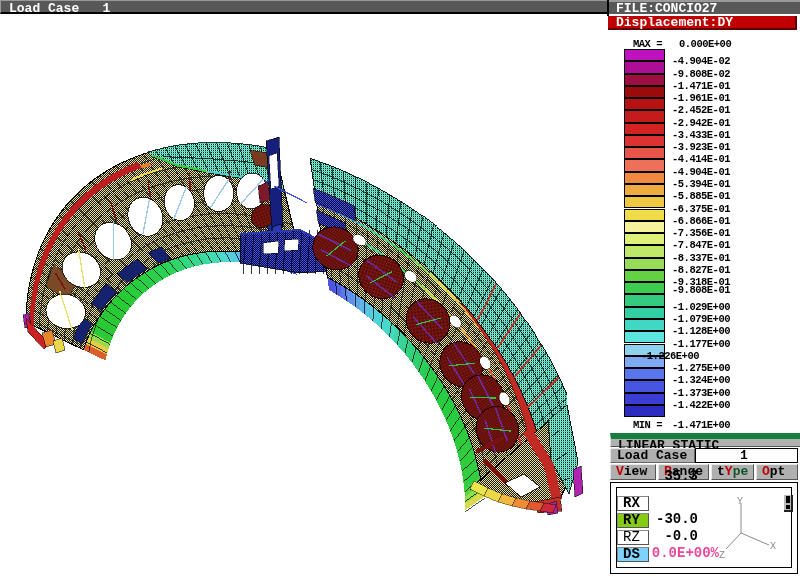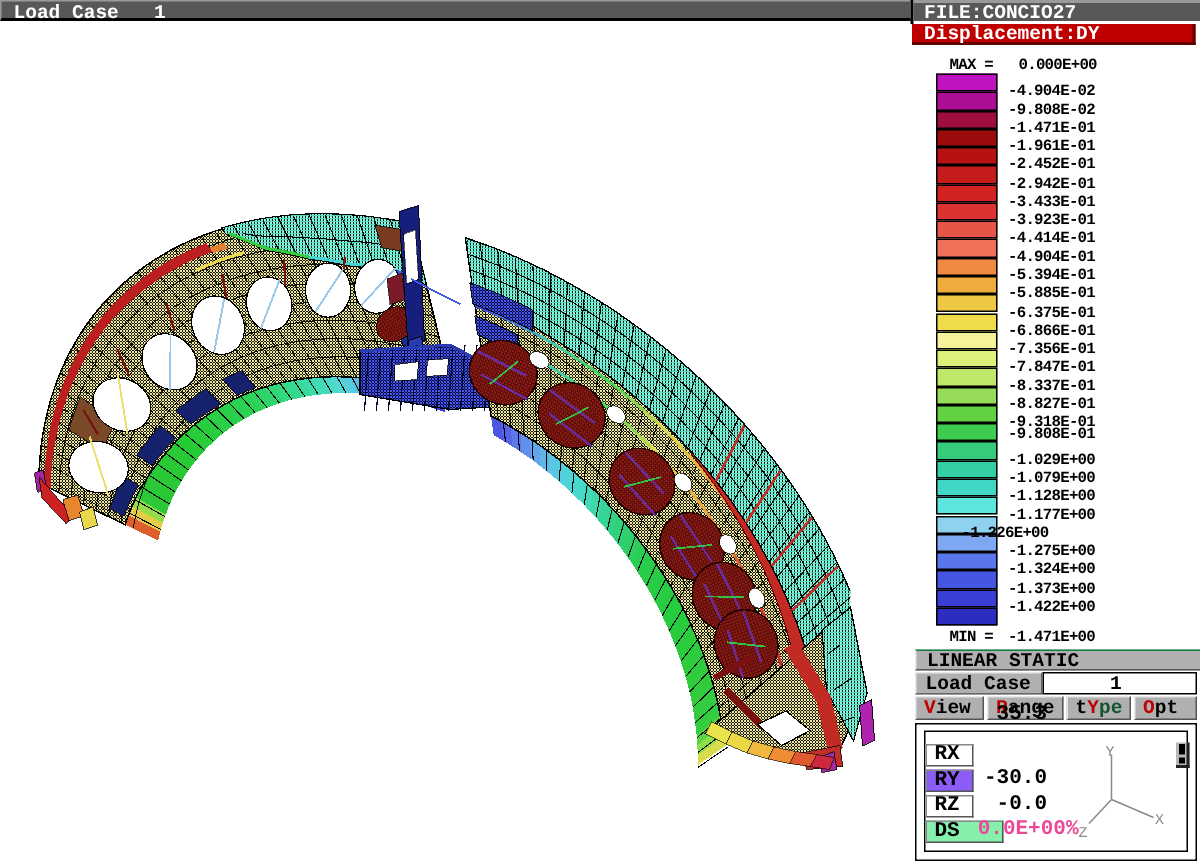--- a/index.html
+++ b/index.html
@@ -539,21 +539,21 @@
 <div class="mv" style="left:672px;top:325.2px;">-1.128E+00</div>
 <div class="mv" style="left:672px;top:337.5px;">-1.177E+00</div>
 <div class="mv" style="left:641px;top:349.8px;">-1.226E+00</div>
 <div class="mv" style="left:672px;top:362.0px;">-1.275E+00</div>
 <div class="mv" style="left:672px;top:374.3px;">-1.324E+00</div>
 <div class="mv" style="left:672px;top:386.6px;">-1.373E+00</div>
 <div class="mv" style="left:672px;top:398.8px;">-1.422E+00</div>
 <div class="mv" style="left:633px;top:419px;">MIN =</div>
 <div class="mv" style="left:672px;top:419px;">-1.471E+00</div>
 
-<div style="position:absolute;left:610px;top:433px;width:190px;height:14px;background:#b0b0b0;border-top:1px solid #15803d;border-left:1px solid #e8e8e8;border-bottom:1px solid #555;">
+<div style="position:absolute;left:610px;top:433px;width:190px;height:14px;background:#b0b0b0;border-top:6px solid #15803d;border-left:1px solid #e8e8e8;border-bottom:1px solid #555;">
   <span class="hdr" style="position:absolute;left:7px;top:-1px;color:#000;">LINEAR STATIC</span>
 </div>
 <div style="position:absolute;left:610px;top:448px;width:85px;height:15px;background:#b0b0b0;border:1px solid #666;border-top-color:#e8e8e8;border-left-color:#e8e8e8;">
   <span class="hdr" style="position:absolute;left:6px;top:-1px;color:#000;">Load Case</span>
 </div>
 <div style="position:absolute;left:695px;top:448px;width:103px;height:15px;background:#fff;border:1px solid #000;">
   <span class="hdr" style="position:absolute;left:44px;top:-1px;color:#000;">1</span>
 </div>
 <div style="position:absolute;left:610px;top:464px;width:46px;height:16px;background:#b0b0b0;border:1px solid #555;border-top-color:#e8e8e8;border-left-color:#e8e8e8;padding-left:17px;">
     <span class="hdr" style="position:absolute;left:5px;top:-1px;"><span style="color:#c00000">V</span><span style="color:#000">iew</span></span>
@@ -567,29 +567,29 @@
 <div style="position:absolute;left:756px;top:464px;width:42px;height:16px;background:#b0b0b0;border:1px solid #555;border-top-color:#e8e8e8;border-left-color:#e8e8e8;">
     <span class="hdr" style="position:absolute;left:5px;top:-1px;"><span style="color:#c00000">O</span><span style="color:#000">pt</span></span>
   </div>
 
 <div style="position:absolute;left:610px;top:482px;width:188px;height:92px;background:#fff;border:1px solid #000;"></div>
 <div style="position:absolute;left:616px;top:487px;width:176px;height:81px;background:#fff;border:1px solid #000;"></div>
 <div style="position:absolute;left:617px;top:496px;width:32px;height:15px;background:#fff;border:1px solid #555;border-top-color:#888;border-left-color:#888;">
     <span style="position:absolute;left:5px;top:-2px;font-size:14px;font-weight:bold;">RX</span>
   </div>
 <div style="position:absolute;left:698px;top:468px;color:#000;transform:translateX(-100%);font-size:14px;font-weight:bold;white-space:pre;">35.3</div>
-<div style="position:absolute;left:617px;top:513px;width:32px;height:15px;background:#8b5cf6;border:1px solid #555;border-top-color:#888;border-left-color:#888;">
+<div style="position:absolute;left:617px;top:513px;width:32px;height:15px;background:#84cc16;border:1px solid #555;border-top-color:#888;border-left-color:#888;">
     <span style="position:absolute;left:5px;top:-2px;font-size:14px;font-weight:bold;">RY</span>
   </div>
 <div style="position:absolute;left:698px;top:511px;color:#000;transform:translateX(-100%);font-size:14px;font-weight:bold;white-space:pre;">-30.0</div>
 <div style="position:absolute;left:617px;top:530px;width:32px;height:15px;background:#fff;border:1px solid #555;border-top-color:#888;border-left-color:#888;">
-    <span style="position:absolute;left:5px;top:-2px;font-size:14px;font-weight:bold;">RZ</span>
+    <span style="position:absolute;left:5px;top:-2px;font-size:14px;font-weight:normal;">RZ</span>
   </div>
 <div style="position:absolute;left:698px;top:528px;color:#000;transform:translateX(-100%);font-size:14px;font-weight:bold;white-space:pre;">-0.0</div>
-<div style="position:absolute;left:617px;top:547px;width:52px;height:15px;background:#86efac;border:1px solid #555;border-top-color:#888;border-left-color:#888;">
+<div style="position:absolute;left:617px;top:547px;width:32px;height:15px;background:#7dd3fc;border:1px solid #555;border-top-color:#888;border-left-color:#888;">
     <span style="position:absolute;left:5px;top:-2px;font-size:14px;font-weight:bold;">DS</span>
   </div>
 <div style="position:absolute;left:719px;top:545px;color:#ec4899;transform:translateX(-100%);font-size:14px;font-weight:bold;white-space:pre;">0.0E+00%</div>
 <svg style="position:absolute;left:700px;top:485px;" width="98" height="88" viewBox="0 0 98 88">
  <g stroke="#8a8a8a" stroke-width="1" fill="none">
   <line x1="41" y1="48" x2="41" y2="18"></line>
   <line x1="41" y1="48" x2="69" y2="60"></line>
   <line x1="41" y1="48" x2="26" y2="64"></line>
  </g>
  <text x="37" y="19" fill="#8a8a8a" font-size="10" font-family="Liberation Mono, monospace">Y</text>

